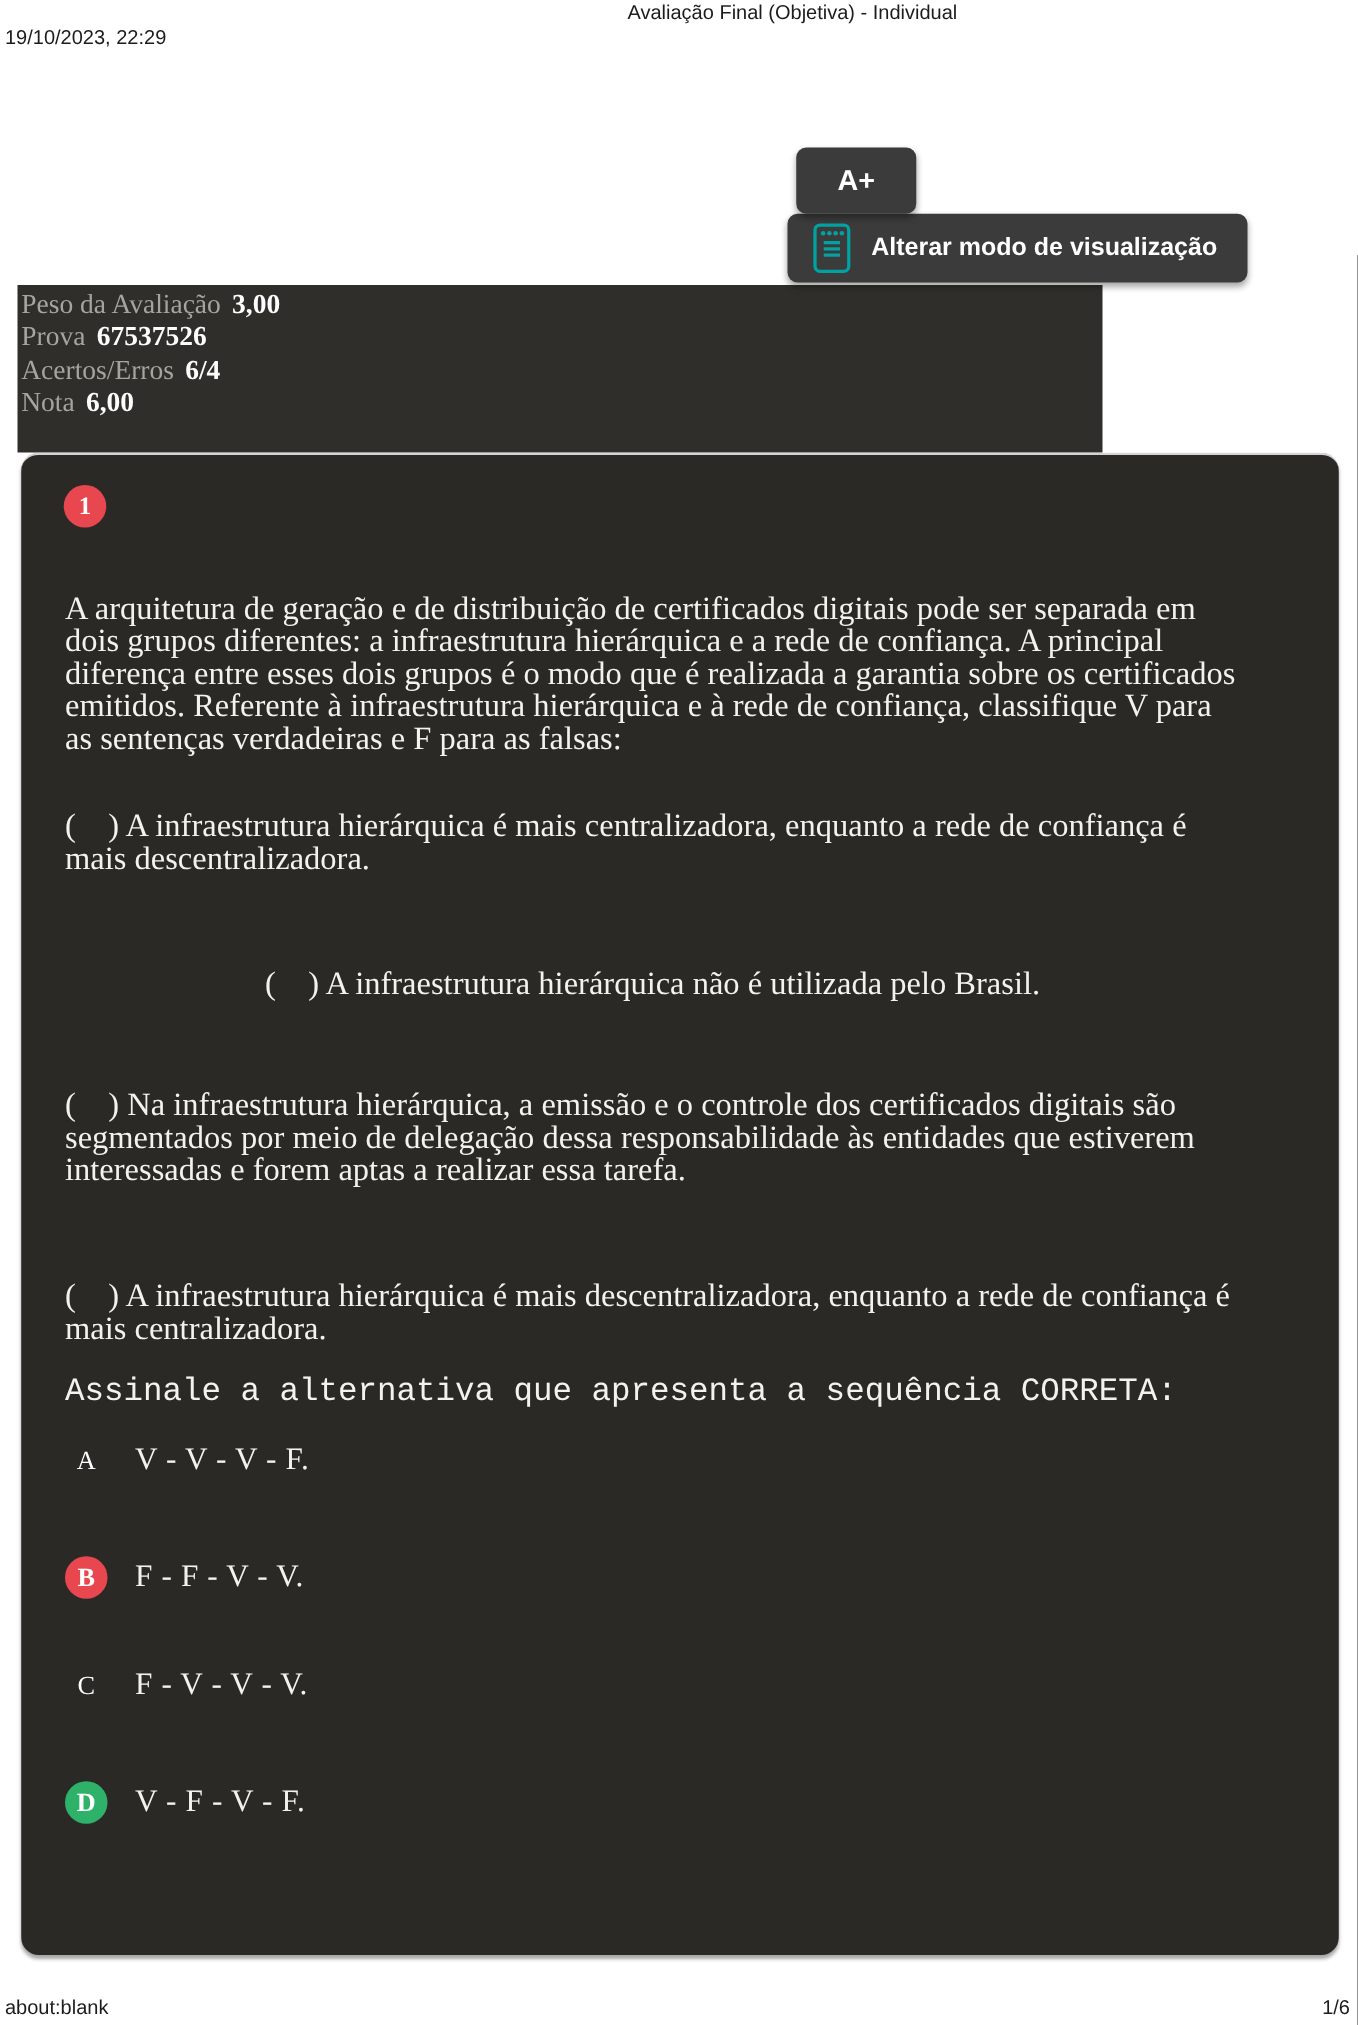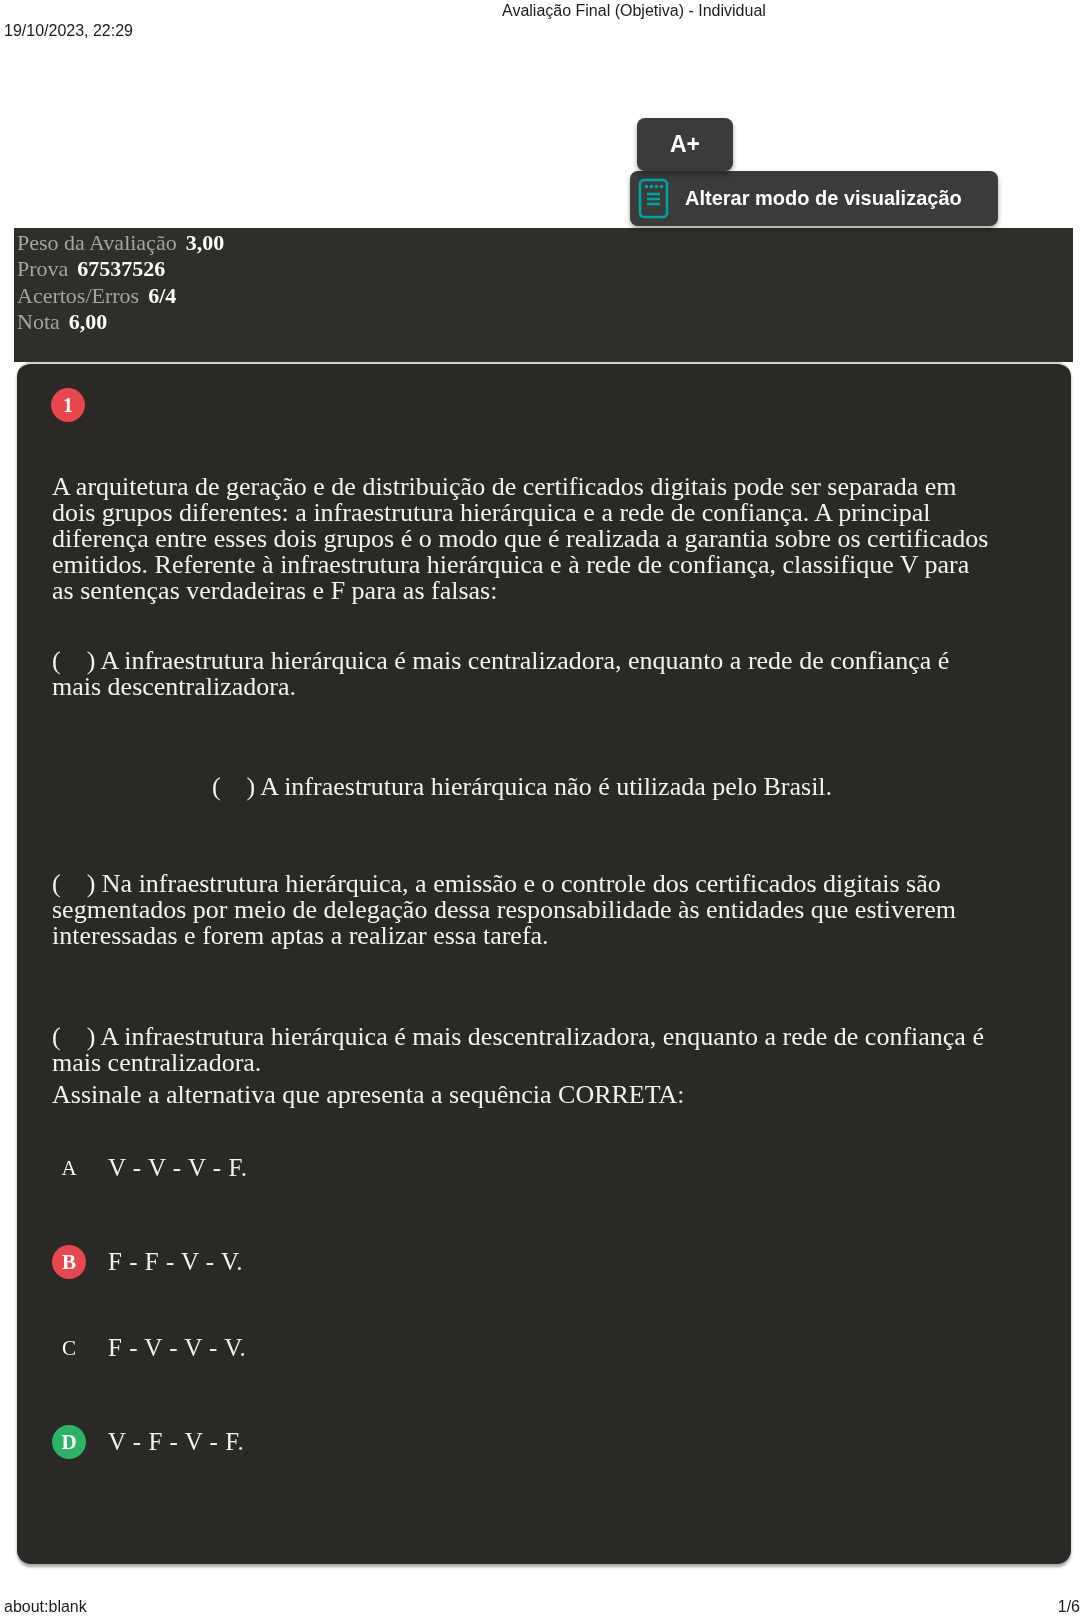--- a/index.html
+++ b/index.html
@@ -17,29 +17,29 @@
   
   #btn-aplus{
     position:absolute;left:637px;top:118px;width:96px;height:53px;
     background:var(--button-gray);border-radius:8px;color:#fff;
     font-size:23px;font-weight:bold;display:flex;align-items:center;justify-content:center;
     box-shadow:0 3px 5px rgba(0,0,0,.35);z-index:3;
   }
   #bar-view{
     position:absolute;left:630px;top:171px;width:368px;height:55px;
     background:var(--button-gray);border-radius:8px;color:#fff;
-    display:flex;align-items:center;padding-left:8px;box-sizing:border-box;gap:16px;
+    display:flex;align-items:center;padding-left:20px;box-sizing:border-box;gap:16px;
     font-size:20px;font-weight:bold;box-shadow:0 3px 5px rgba(0,0,0,.35);z-index:2;
     white-space:nowrap;
   }
   #bar-view svg{flex:0 0 auto;display:block;}
 
   
   #info-panel{
-    position:absolute;left:14px;top:228px;width:1059px;height:134px;
+    position:absolute;left:14px;top:228px;width:868px;height:134px;
     background:var(--panel-info);box-sizing:border-box;padding:2px 0 0 3px;
     font-family:"Liberation Serif",serif;font-size:22px;line-height:26.4px;
   }
   .info-row .lbl{color:#a6a49f;}
   .info-row .val{color:#fdfdfd;font-weight:bold;margin-left:9px;}
 
   
   #q-panel{
     position:absolute;left:17px;top:362px;width:1054px;height:1202px;
     background:var(--panel-dark);border-radius:14px;
@@ -54,21 +54,21 @@
   }
   .q-text{
     position:absolute;left:35px;width:940px;
     font-size:26px;line-height:26px;white-space:pre-wrap;
   }
   #q-prompt{top:84px;}
   #stmt-0{top:258px;}
   #stmt-1{top:384px;text-align:center;}
   #stmt-2{top:481px;}
   #stmt-3{top:634px;}
-  #q-instruction{top:692px;}
+  #q-instruction{top:710px;font-family:Liberation Mono, monospace;}
 
   .opt-row{
     position:absolute;left:35px;height:34px;display:flex;align-items:center;gap:22px;
   }
   #opt-0{top:787px;}
   #opt-1{top:881px;}
   #opt-2{top:967px;}
   #opt-3{top:1061px;}
   .opt-badge{
     width:34px;height:34px;border-radius:50%;flex:0 0 auto;

